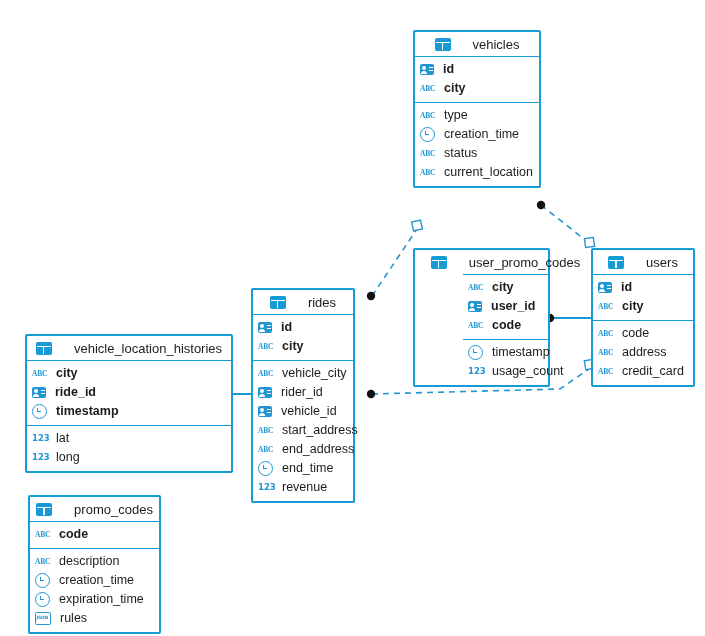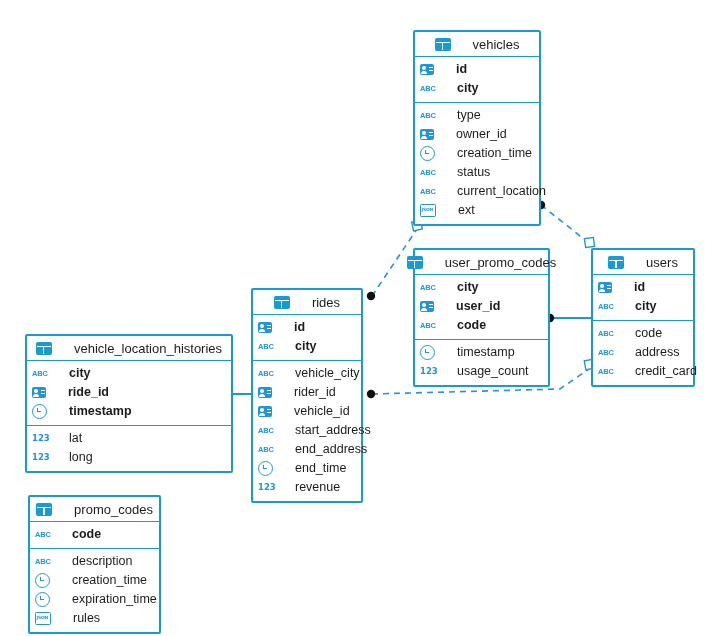--- a/index.html
+++ b/index.html
@@ -30,21 +30,21 @@
     padding:0 6px;
   }
   .thead .tname{
     font-size:13px;color:#1c1c1c;white-space:nowrap;
   }
   .section{
     padding:3px 0 4px 0;
   }
   .section + .section{border-top:1px solid #169bd7;}
   .row{
-    display:flex;align-items:center;gap:22px;
+    display:flex;align-items:center;gap:9px;
     height:19px;
     padding:0 6px 0 5px;
     font-size:12.5px;
     color:#1c1c1c;
     white-space:nowrap;
   }
   .row.pk{font-weight:bold;}
   .row .fname{line-height:1;}
 
   
@@ -64,21 +64,21 @@
   .ico-card::after{
     content:"";position:absolute;left:1px;top:7px;width:6px;height:3px;
     border-radius:3px 3px 0 0;background:#fff;
   }
   .ico-card i{position:absolute;right:1.5px;top:3px;width:4px;height:1.3px;background:#fff;
     box-shadow:0 3px 0 0 #fff;}
 
   
   .ico-abc{
     width:15px;height:11px;line-height:11px;
-    font-family:Liberation Sans, sans-serif;
+    font-family:Liberation Serif, serif;
     font-size:7.5px;font-weight:bold;letter-spacing:-0.2px;
     color:#2196d3;text-align:left;
   }
 
   
   .ico-clock{width:13px;height:13px;border:1.5px solid #2196d3;border-radius:50%;}
   .ico-clock::before{content:"";position:absolute;left:4.2px;top:2.5px;width:1.3px;height:4px;background:#2196d3;}
   .ico-clock::after{content:"";position:absolute;left:5px;top:5.6px;width:3.4px;height:1.3px;background:#2196d3;}
 
   
@@ -148,45 +148,35 @@
           <span class="ico ico-abc">ABC</span>
           <span class="fname">city</span>
         </div>
       </div>
     <div class="section cols">
         <div class="row">
           <span class="ico ico-abc">ABC</span>
           <span class="fname">type</span>
         </div>
         <div class="row">
-          <span class="ico ico-card">
-            <i></i>
-          </span>
-          <span class="fname">owner_id</span>
-        </div>
-        <div class="row">
           <span class="ico ico-clock"></span>
           <span class="fname">creation_time</span>
         </div>
         <div class="row">
           <span class="ico ico-abc">ABC</span>
           <span class="fname">status</span>
         </div>
         <div class="row">
           <span class="ico ico-abc">ABC</span>
           <span class="fname">current_location</span>
         </div>
-        <div class="row">
-          <span class="ico ico-json"></span>
-          <span class="fname">ext</span>
-        </div>
-      </div>
-  </div>
-
-  <div class="table" style="left: 413px; top: 248px; width: 137px;">
+      </div>
+  </div>
+
+  <div class="table" style="left: 413px; top: 248px; width: 137px; padding-left: 48px;">
     <div class="thead">
       <span class="ico ico-grid"></span>
       <span class="tname">user_promo_codes</span>
     </div>
     <div class="section keys">
         <div class="row pk">
           <span class="ico ico-abc">ABC</span>
           <span class="fname">city</span>
         </div>
         <div class="row pk">
@@ -238,21 +228,21 @@
           <span class="ico ico-abc">ABC</span>
           <span class="fname">address</span>
         </div>
         <div class="row">
           <span class="ico ico-abc">ABC</span>
           <span class="fname">credit_card</span>
         </div>
       </div>
   </div>
 
-  <div class="table" style="left: 251px; top: 288px; width: 112px;">
+  <div class="table" style="left: 251px; top: 288px; width: 104px;">
     <div class="thead">
       <span class="ico ico-grid"></span>
       <span class="tname">rides</span>
     </div>
     <div class="section keys">
         <div class="row pk">
           <span class="ico ico-card">
             <i></i>
           </span>
           <span class="fname">id</span>

